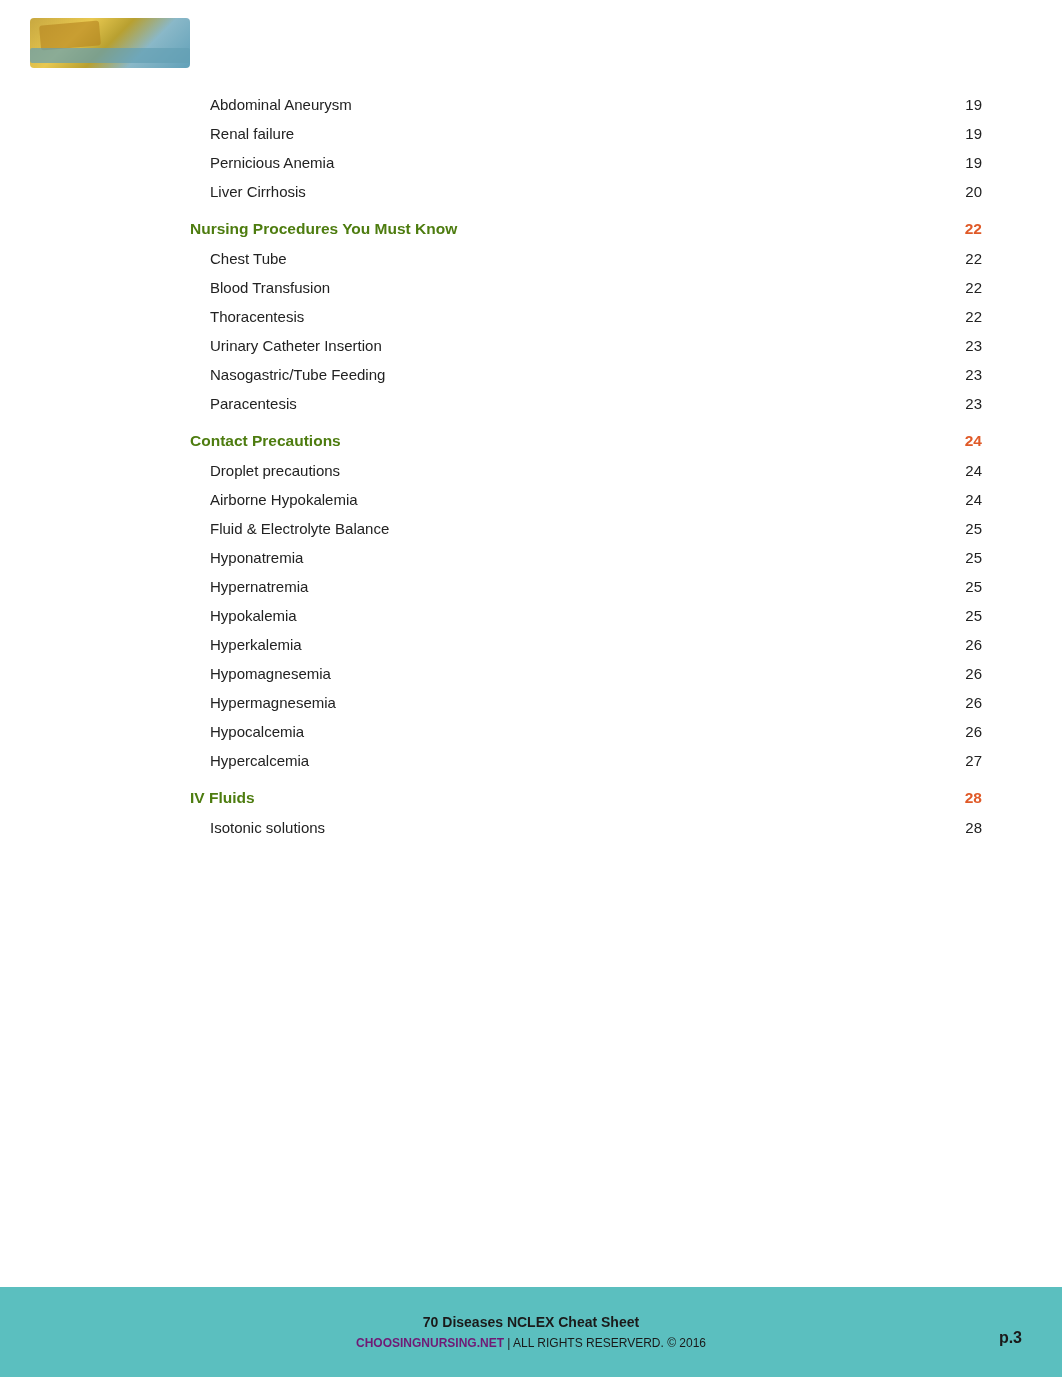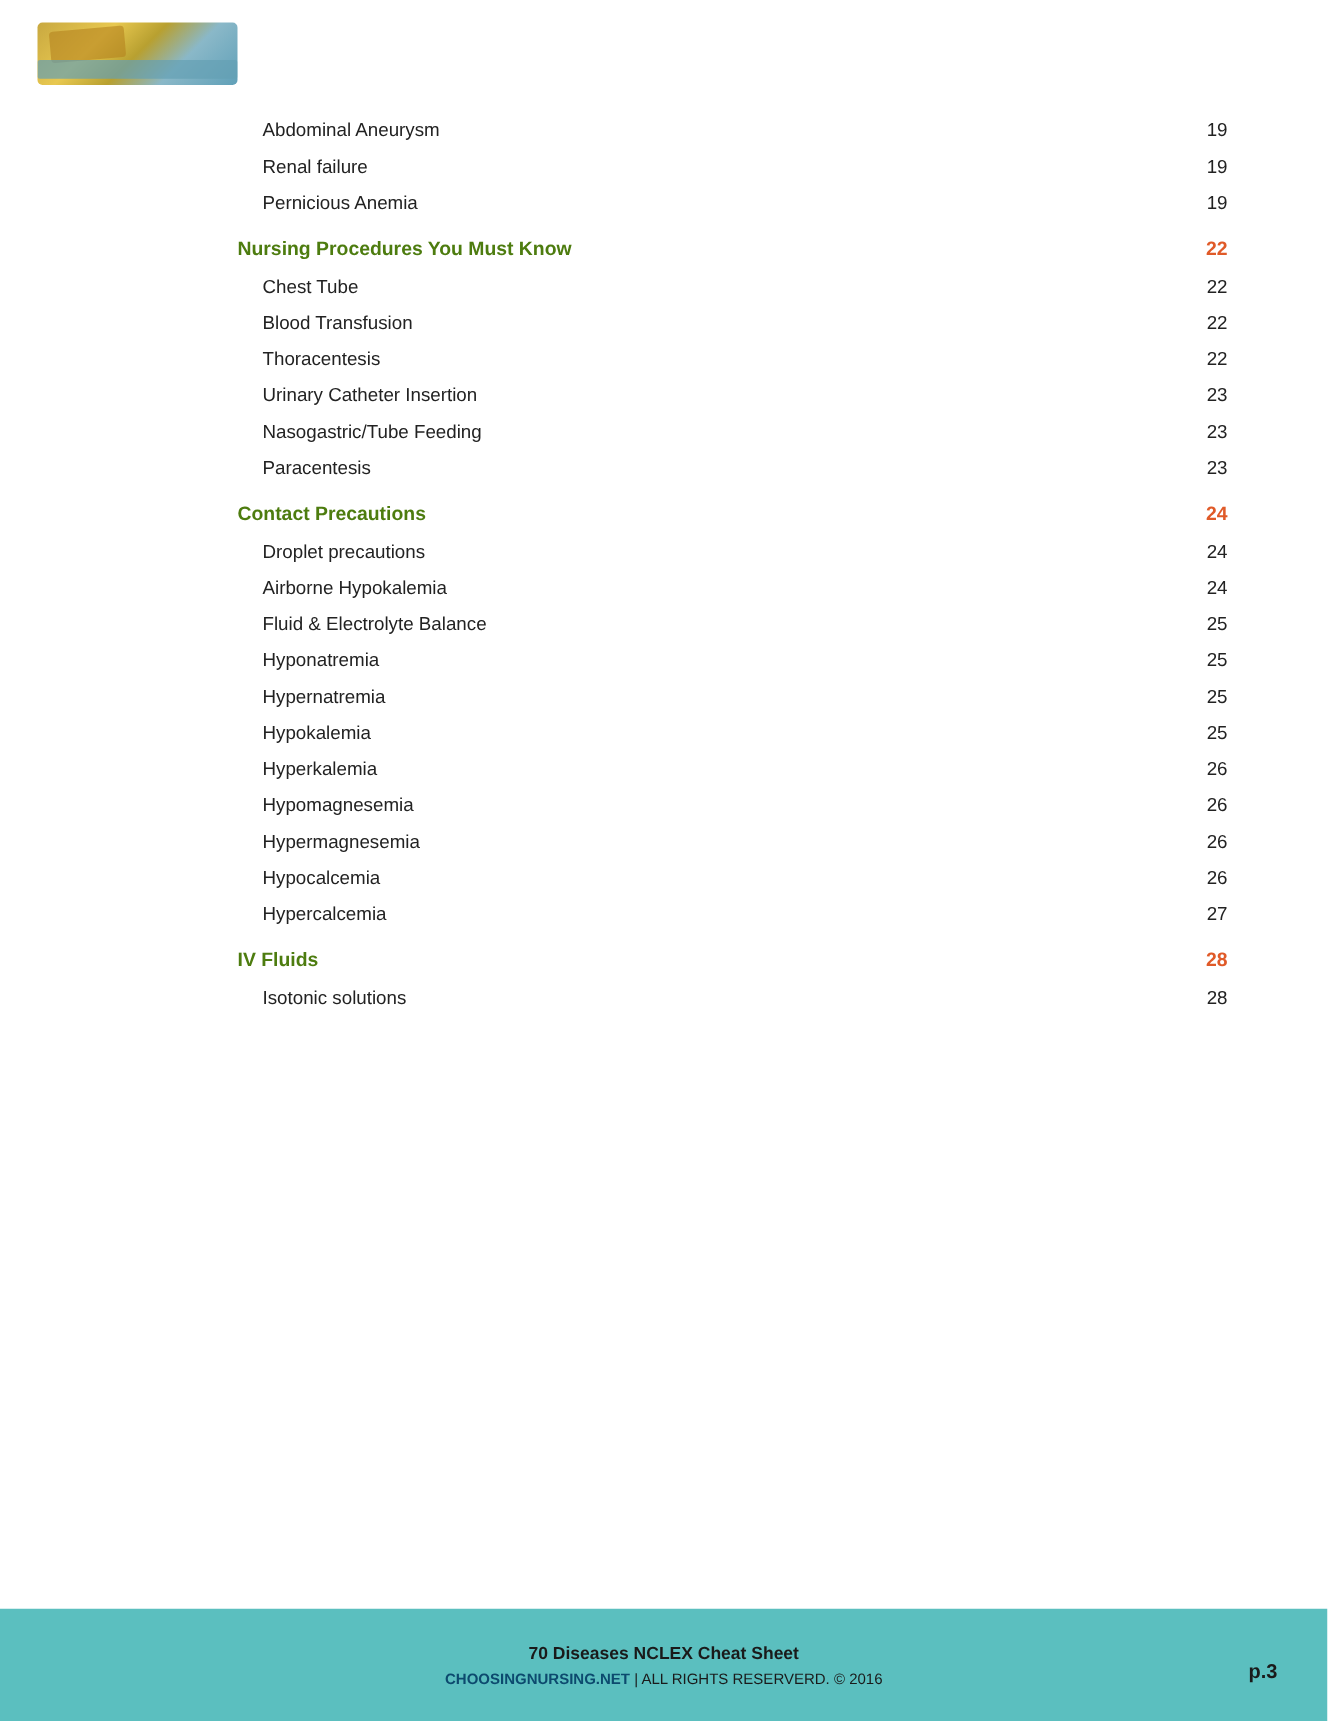--- a/index.html
+++ b/index.html
@@ -128,21 +128,21 @@
       font-weight: bold;
       color: #1a1a1a;
     }
 
     .footer-sub {
       font-size: 12px;
       color: #1a1a1a;
     }
 
     .footer-sub .footer-link {
-      color: #0c4a6e;
+      color: #701a75;
       font-weight: bold;
     }
 
     .footer-page {
       position: absolute;
       right: 40px;
       bottom: 30px;
       font-size: 16px;
       color: #1a1a1a;
       font-weight: bold;
@@ -160,20 +160,24 @@
         <span class="entry-title">Abdominal Aneurysm</span>
         <span class="entry-page">19</span>
       </div>
     <div class="toc-entry indented">
         <span class="entry-title">Renal failure</span>
         <span class="entry-page">19</span>
       </div>
     <div class="toc-entry indented">
         <span class="entry-title">Pernicious Anemia</span>
         <span class="entry-page">19</span>
+      </div>
+    <div class="toc-entry indented">
+        <span class="entry-title">Liver Cirrhosis</span>
+        <span class="entry-page">20</span>
       </div>
     <div class="section-header">
         <span class="entry-title">Nursing Procedures You Must Know</span>
         <span class="entry-page">22</span>
       </div>
     <div class="toc-entry indented">
         <span class="entry-title">Chest Tube</span>
         <span class="entry-page">22</span>
       </div>
     <div class="toc-entry indented">

